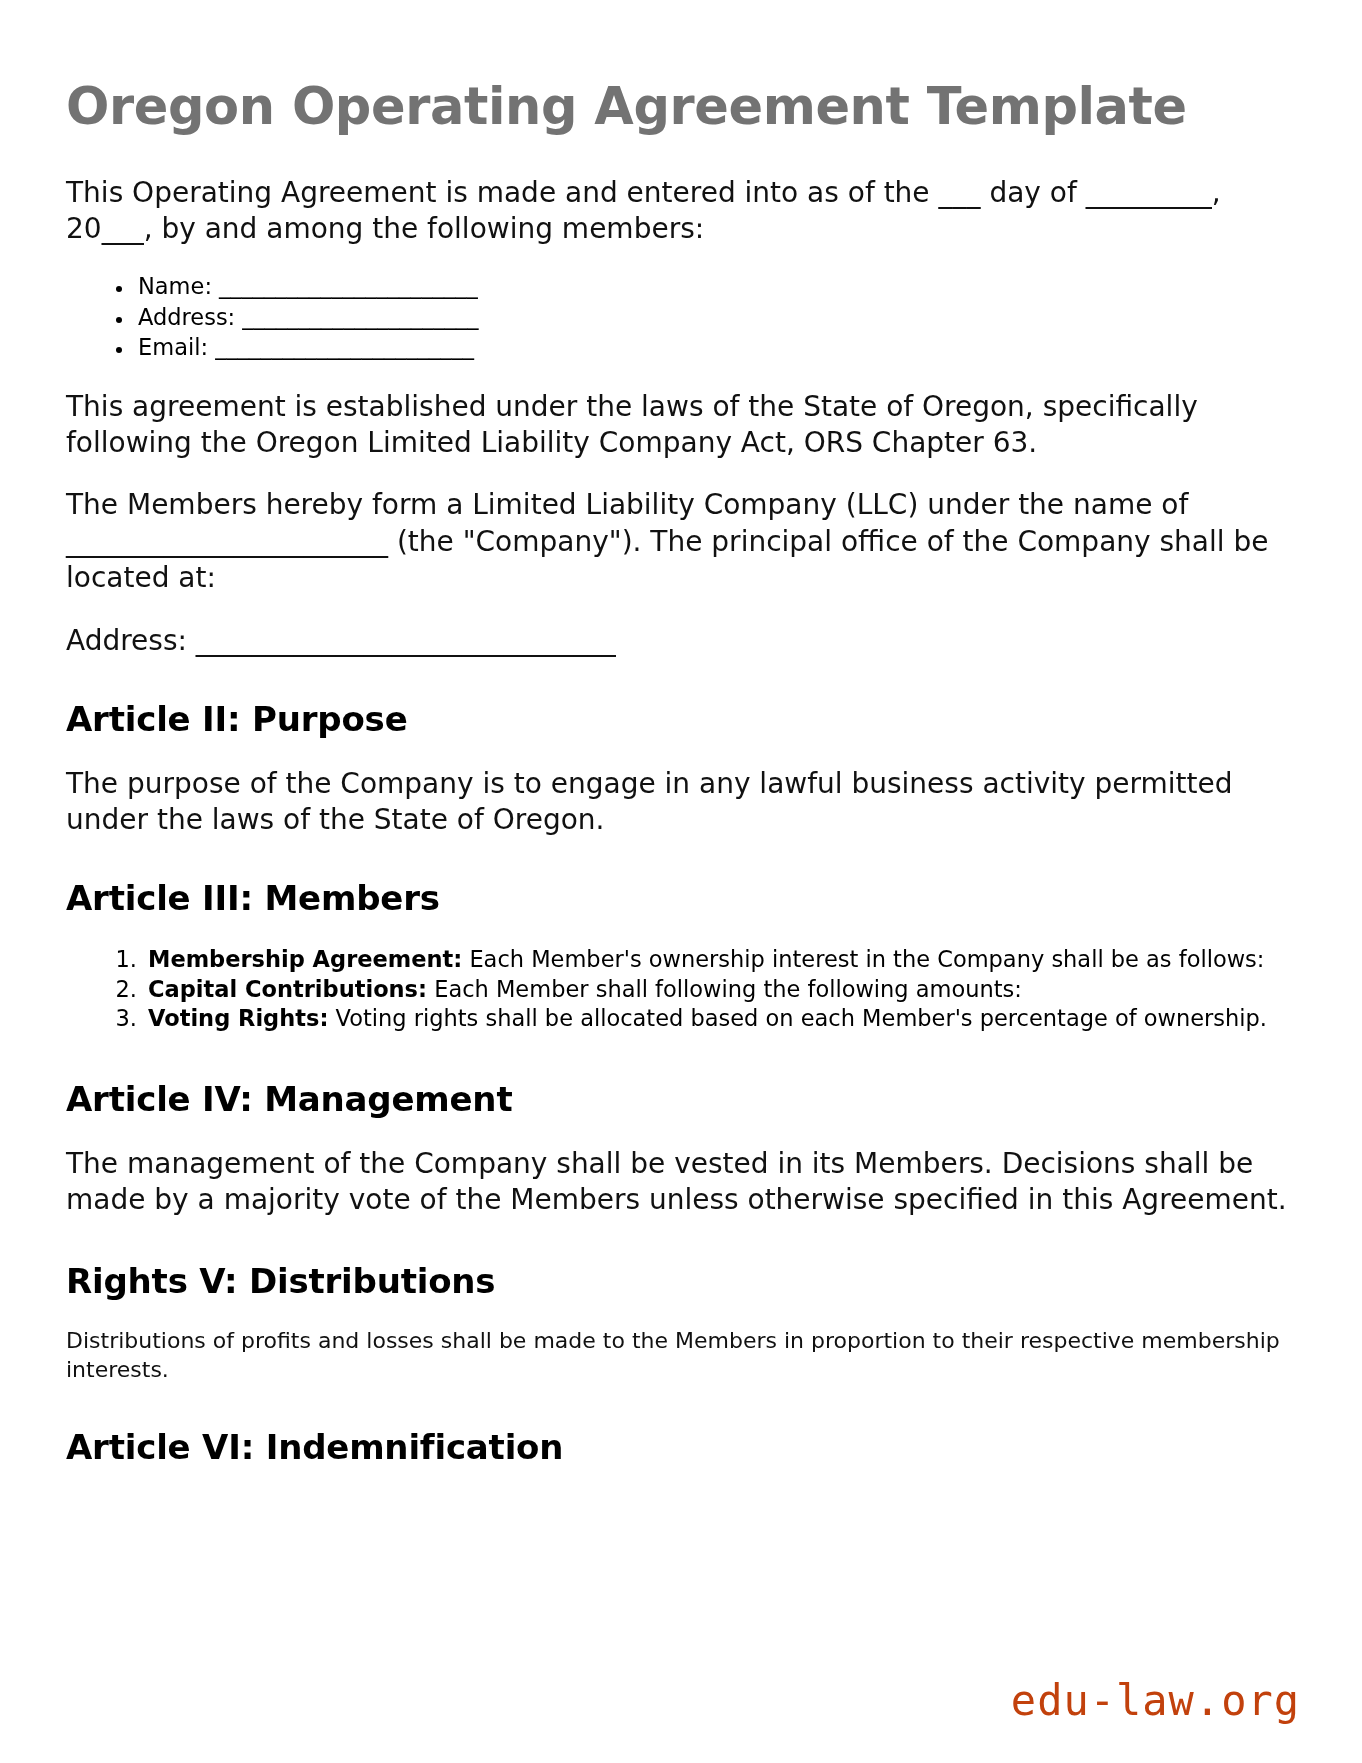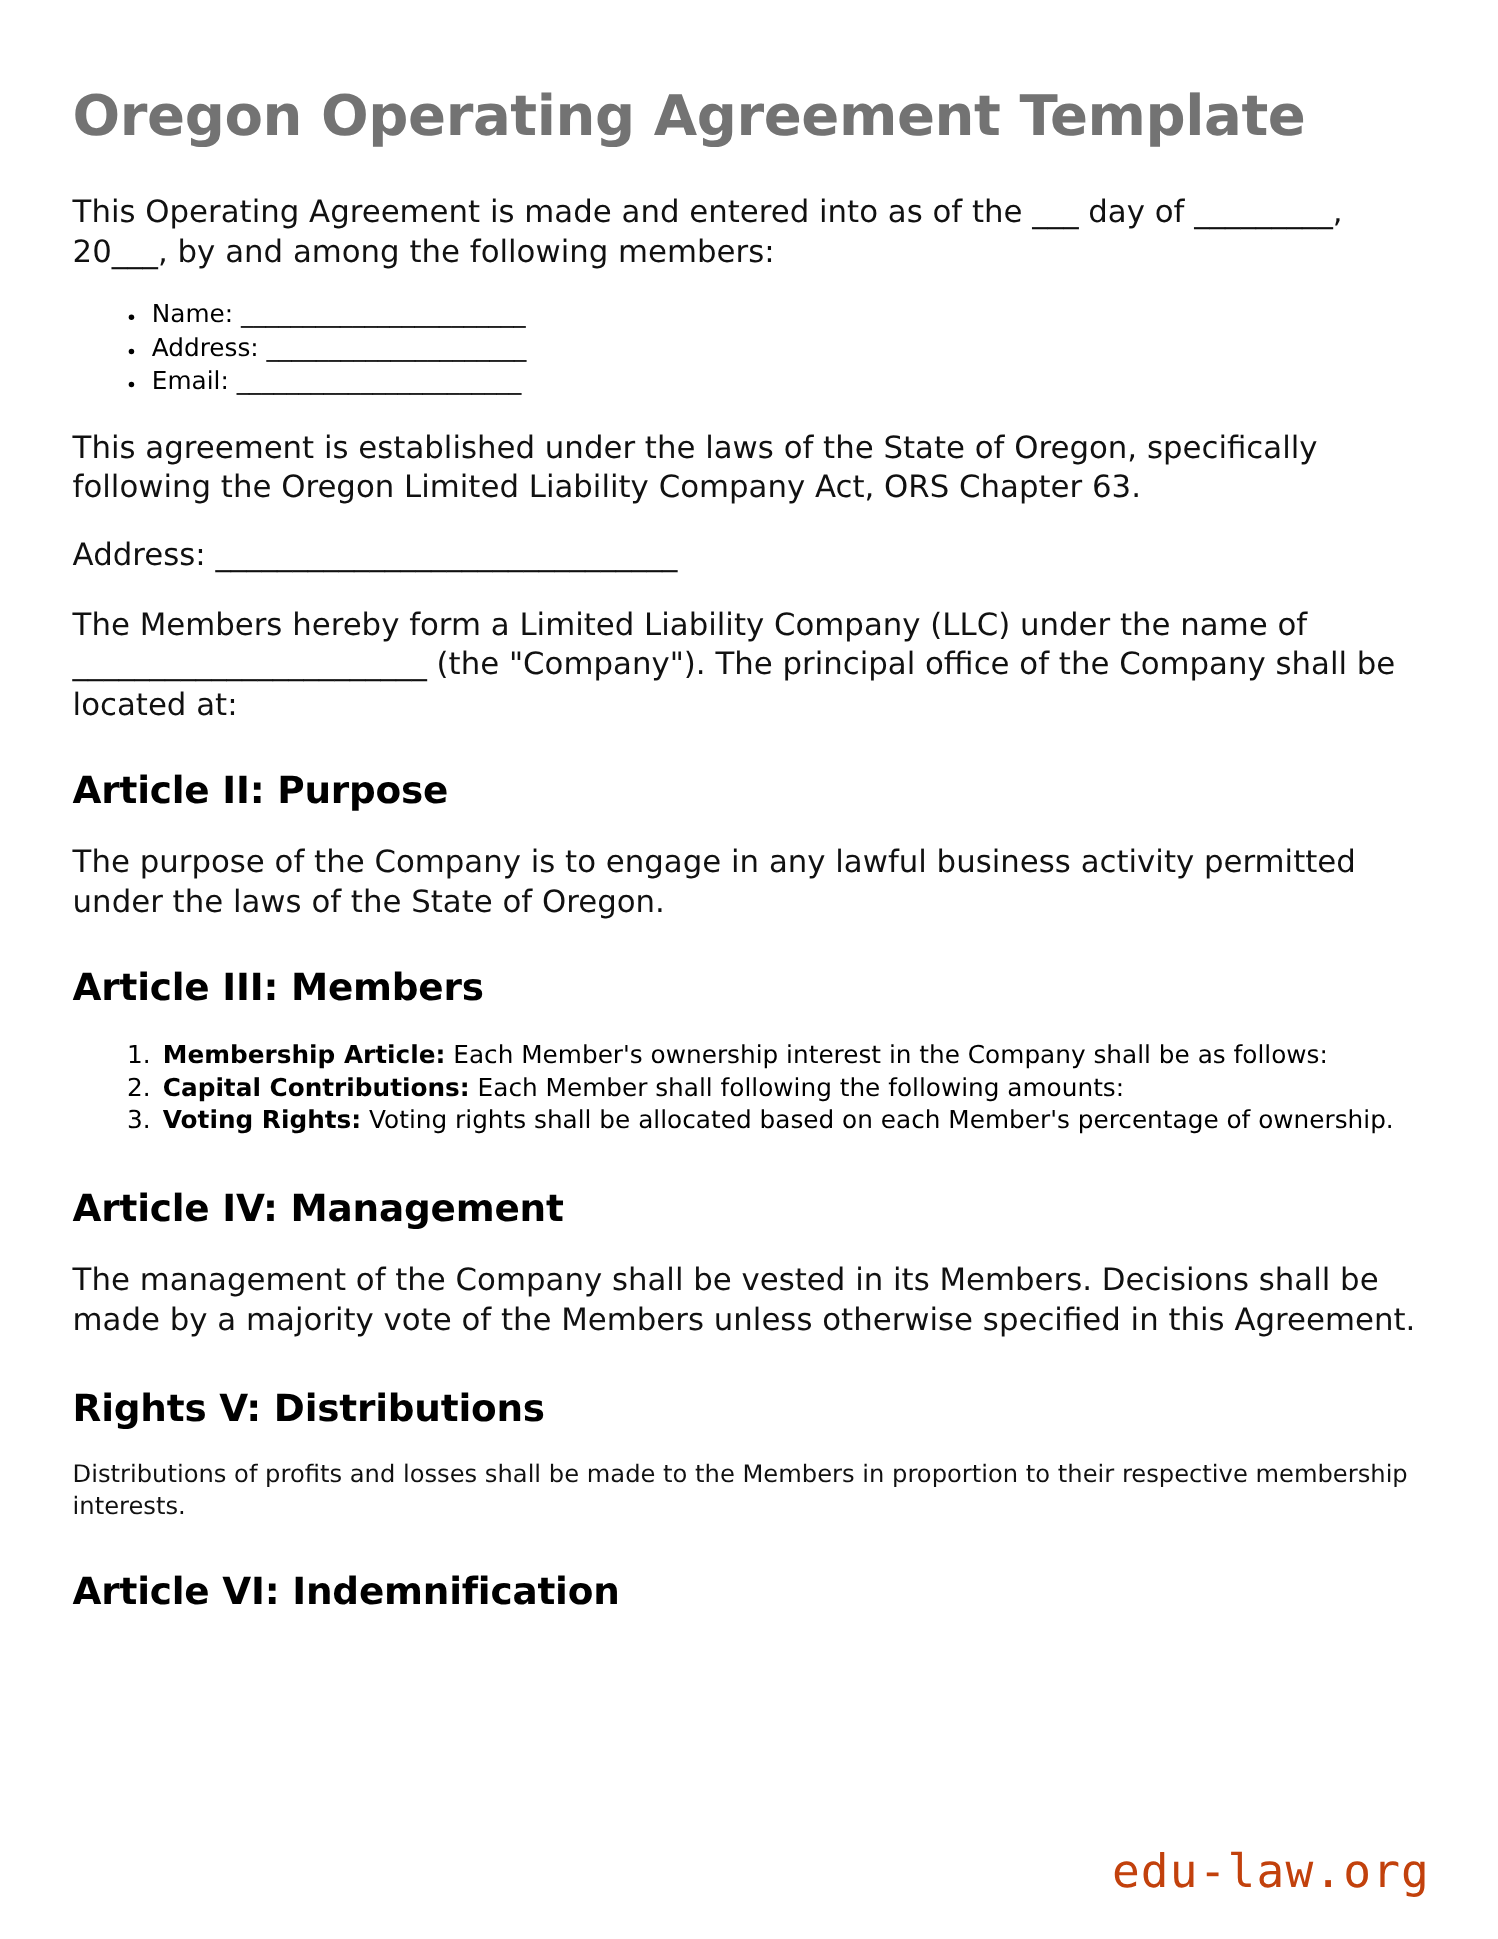--- a/index.html
+++ b/index.html
@@ -98,29 +98,29 @@
   <p class="para">This Operating Agreement is made and entered into as of the ___ day of _________, 20___, by and among the following members:</p>
 
   <ul class="member-list">
     <li>Name: _______________________</li>
     <li>Address: _____________________</li>
     <li>Email: _______________________</li>
   </ul>
 
   <p class="para" style="margin-top:26px;">This agreement is established under the laws of the State of Oregon, specifically following the Oregon Limited Liability Company Act, ORS Chapter 63.</p>
 
+  <p class="para">The Members hereby form a Limited Liability Company (LLC) under the name of _______________________ (the "Company"). The principal office of the Company shall be located at:</p>
   <p class="para" style="margin-top:26px;">Address: ______________________________</p>
-  <p class="para">The Members hereby form a Limited Liability Company (LLC) under the name of _______________________ (the "Company"). The principal office of the Company shall be located at:</p>
 
   <h2 class="article-heading">Article II: Purpose</h2>
   <p class="para">The purpose of the Company is to engage in any lawful business activity permitted under the laws of the State of Oregon.</p>
 
   <h2 class="article-heading">Article III: Members</h2>
   <ol class="num-list">
-    <li><b>Membership Article:</b><span> Each Member's ownership interest in the Company shall be as follows:</span></li>
+    <li><b>Membership Agreement:</b><span> Each Member's ownership interest in the Company shall be as follows:</span></li>
     <li><b>Capital Contributions:</b><span> Each Member shall following the following amounts:</span></li>
     <li><b>Voting Rights:</b><span> Voting rights shall be allocated based on each Member's percentage of ownership.</span></li>
   </ol>
 
   <h2 class="article-heading" style="margin-top:46px;">Article IV: Management</h2>
   <p class="para">The management of the Company shall be vested in its Members. Decisions shall be made by a majority vote of the Members unless otherwise specified in this Agreement.</p>
 
   <h2 class="article-heading" style="margin-top:42px;">Rights V: Distributions</h2>
   <p class="para" style="font-size:22px;">Distributions of profits and losses shall be made to the Members in proportion to their respective membership interests.</p>
 

